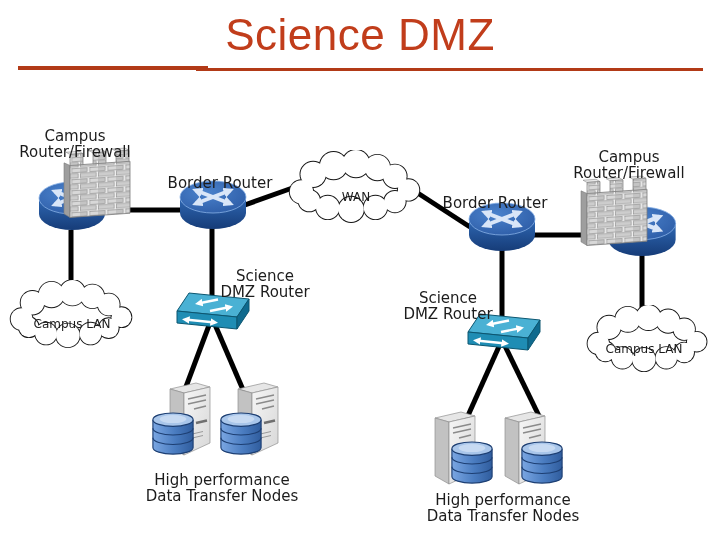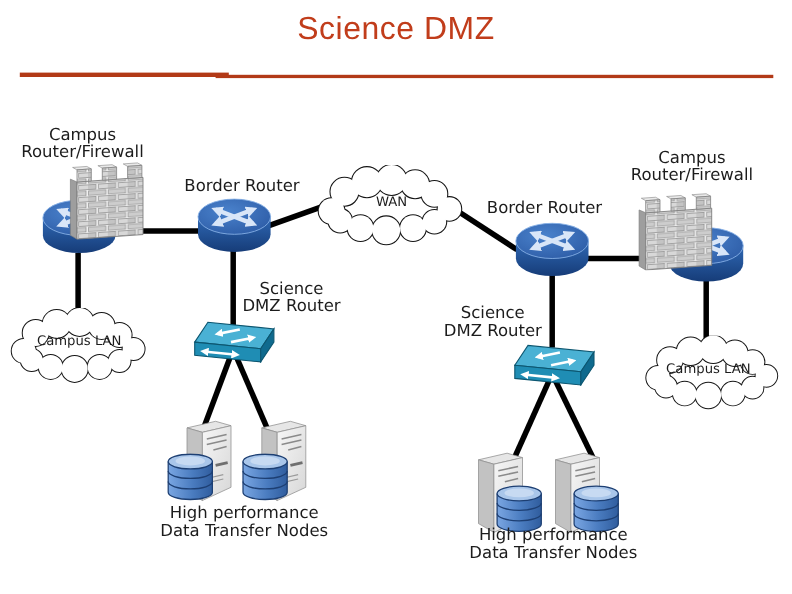--- a/index.html
+++ b/index.html
@@ -1,29 +1,29 @@
 <!DOCTYPE html>
 <html><head>
 <meta charset="utf-8">
 <style>
   html,body{margin:0;padding:0;background:#fff;}
   .stage{position:relative;width:720px;height:540px;background:#fff;overflow:hidden;
          font-family:"DejaVu Sans",sans-serif;color:#1c1c1c;}
   .title{position:absolute;left:0;top:10px;width:720px;text-align:center;
-         font-family:"Liberation Sans",sans-serif;font-size:29px;font-weight:400;
+         font-family:"Liberation Sans",sans-serif;font-size:44px;font-weight:400;
          color:#c13d1b;letter-spacing:0.5px;}
   .rule{position:absolute;background:#b23a17;}
   .rule-left{left:18px;top:66px;width:190px;height:4px;}
   .rule-right{left:196px;top:68px;width:507px;height:3px;}
   .lbl{position:absolute;font-size:15px;line-height:16px;text-align:center;
        white-space:pre-line;color:#1c1c1c;}
   .lbl-big{font-size:12px;line-height:17px;}
   .icon{position:absolute;}
   .edges{position:absolute;left:0;top:0;width:720px;height:540px;z-index:1;}
-  .z2{z-index:2;} .z3{z-index:3;} .z4{z-index:4;}
+  .z2{z-index:2;} .z3{z-index:3;} .z4{z-index:4;margin-top:14px;}
 </style>
 </head>
 <body>
 
 <div class="stage">
 
   <svg width="0" height="0" style="position:absolute" aria-hidden="true">
     <defs>
       <marker id="ah-light" viewBox="0 0 10 10" refX="6" refY="5" markerWidth="2.6" markerHeight="2.6" orient="auto-start-reverse">
         <path d="M0,0 L10,5 L0,10 z" fill="#d9e6f8"></path>

